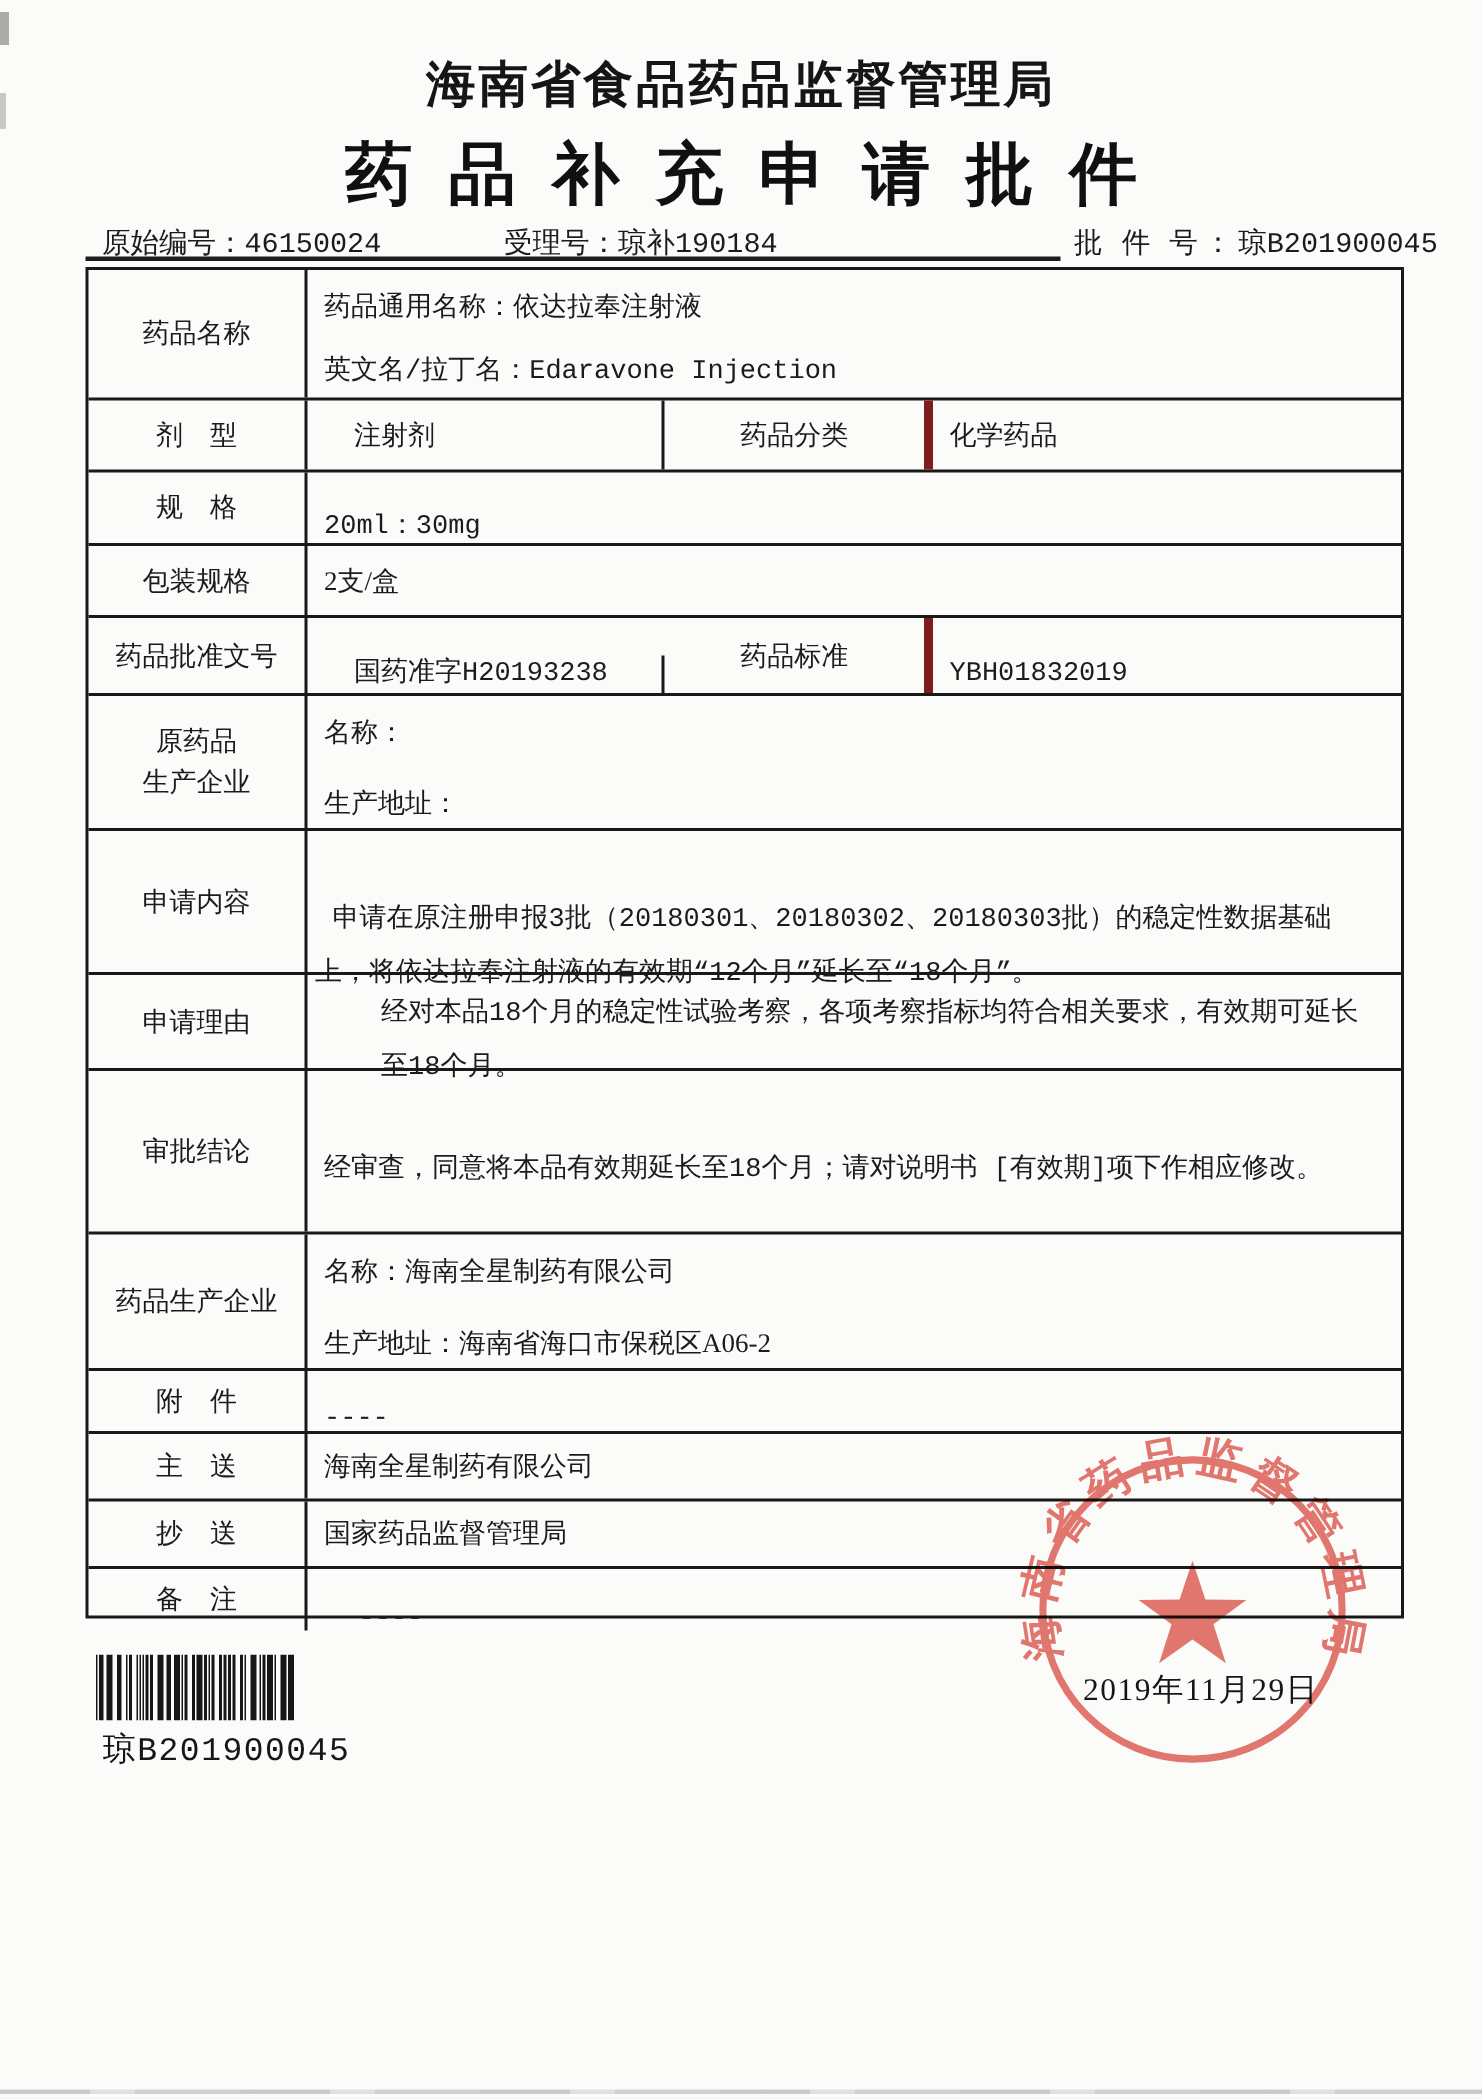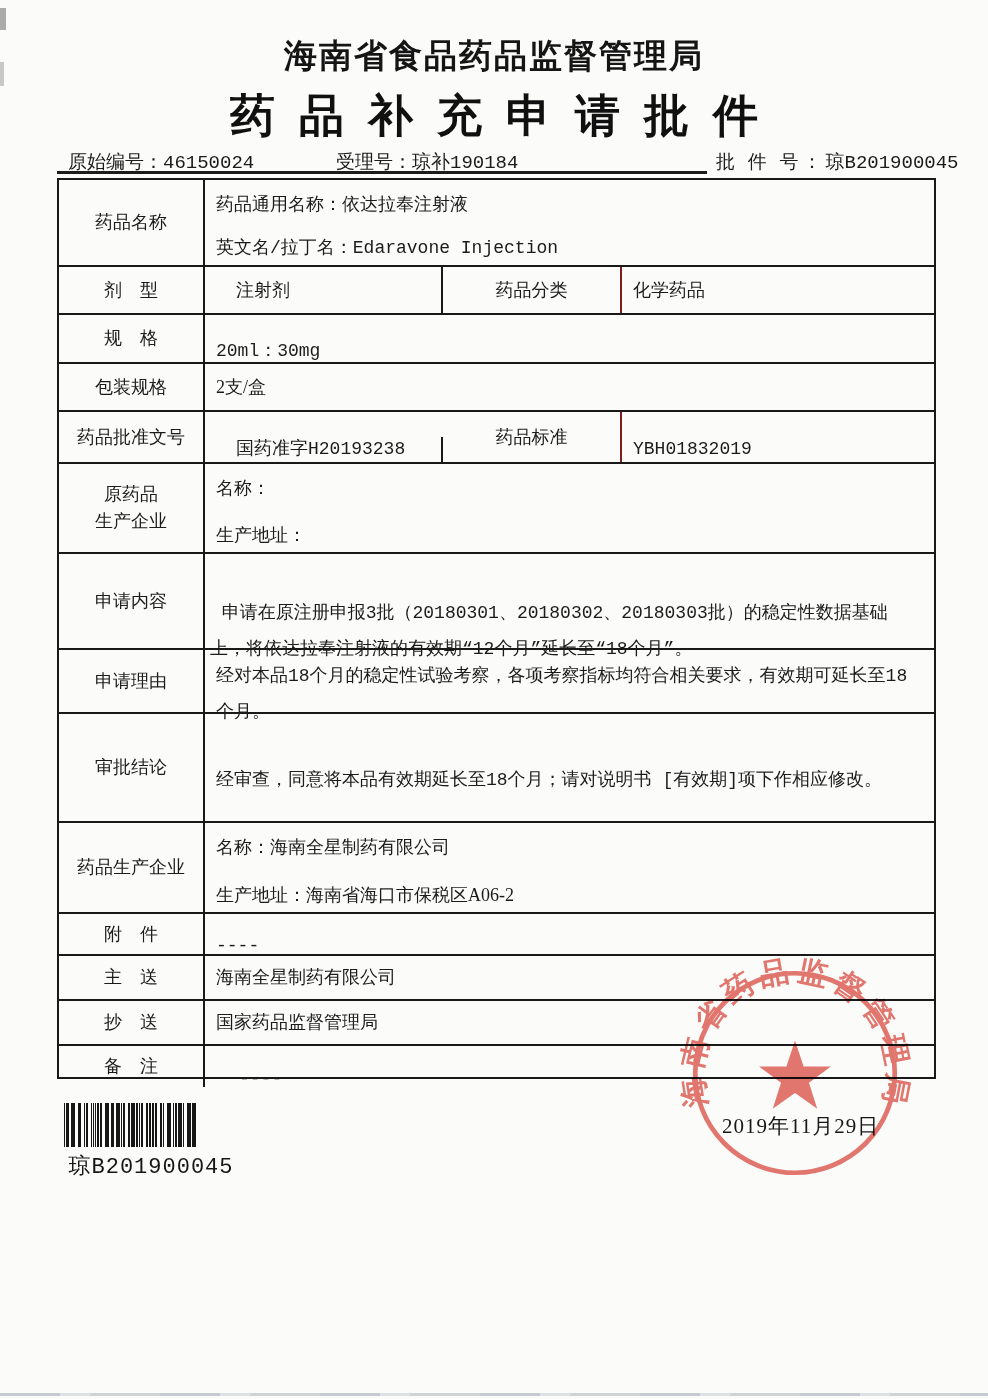--- a/index.html
+++ b/index.html
@@ -45,26 +45,26 @@
   .cell-l {
     flex:0 0 146px; display:flex; flex-direction:column; align-items:center; justify-content:center;
     text-align:center; line-height:1.5; border-right:2px solid #191919;
   }
   .cell-v {
     flex:1 1 auto; display:flex; flex-direction:column; justify-content:center;
     padding:4px 14px 4px 11px; line-height:1.9;
   }
   .cell-v.mono2 { font-family:"Liberation Mono","DejaVu Sans Mono",monospace;margin-top:25px; }
   .cell-split { flex:0 0 238px; border-right:2px solid #191919;padding-left:31px; }
-  .cell-l2 { flex:0 0 179px; border-right:2px solid #7f1d1d; display:flex; align-items:center; justify-content:center; }
+  .cell-l2 { flex:0 0 179px; border-right:6px solid #7f1d1d; display:flex; align-items:center; justify-content:center; }
   .two-line { justify-content:space-between; padding-top:7px; padding-bottom:0; }
   .para { line-height:36px; }
   .indent { text-indent:0.65em; }
   .r1{height:87px;} .r2{height:48px;} .r3{height:49px;} .r4{height:48px;} .r5{height:52px;}
-  .r6{height:90px;} .r7{height:96px;} .r8{height:64px;} .r9{height:109px;} .r10{height:91px;}
+  .r6{height:90px;} .r7{height:96px;} .r8{height:64px;gap:38px;} .r9{height:109px;} .r10{height:91px;}
   .r11{height:42px;} .r12{height:45px;} .r13{height:45px;} .r14{height:41px;}
 
   
   .barcode-block { position:absolute; left:64px; top:1103px; width:174px; text-align:center; }
   .barcode { width:172px; height:44px; font-size:0; white-space:nowrap; overflow:hidden; text-align:left; }
   .barcode span { display:inline-block; height:44px; background:#161616; vertical-align:top; }
   .barcode-text { margin-top:4px; font-size:22px; letter-spacing:1px; white-space:nowrap;
     font-family:"Liberation Mono","DejaVu Sans Mono",monospace; color:#161616; }
 
   

